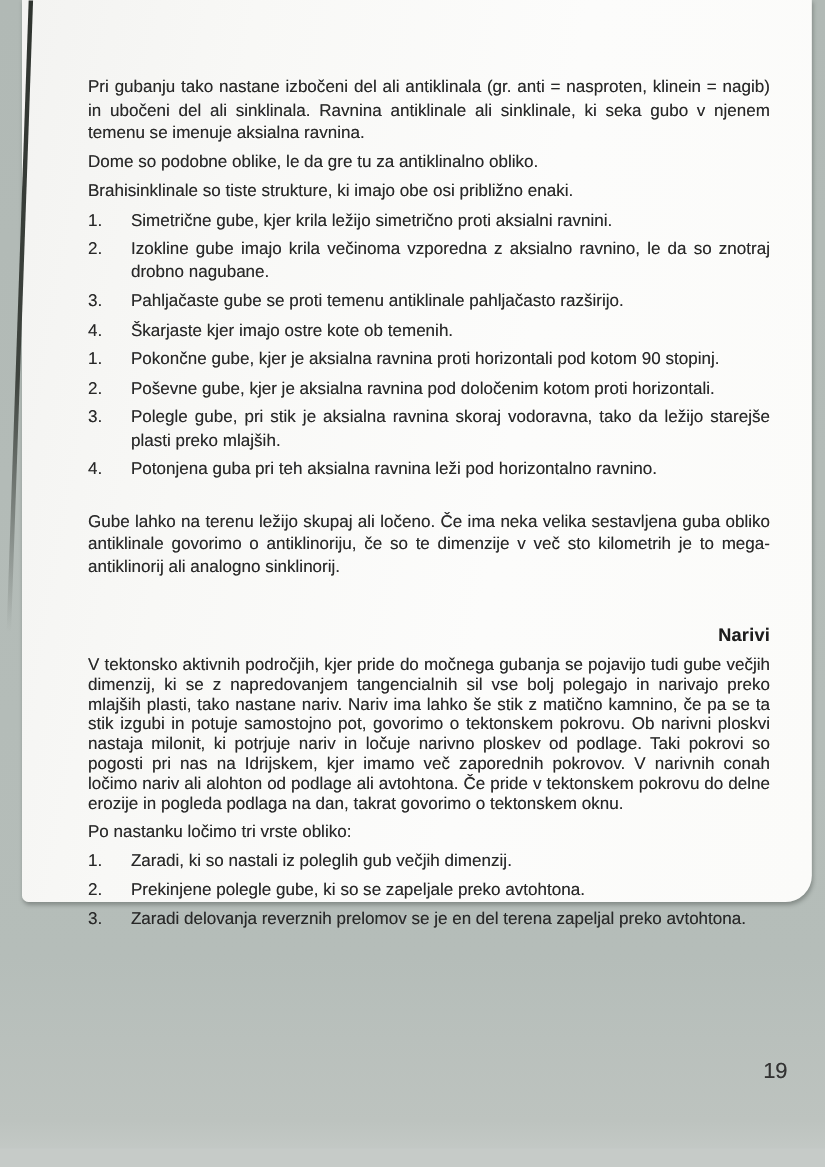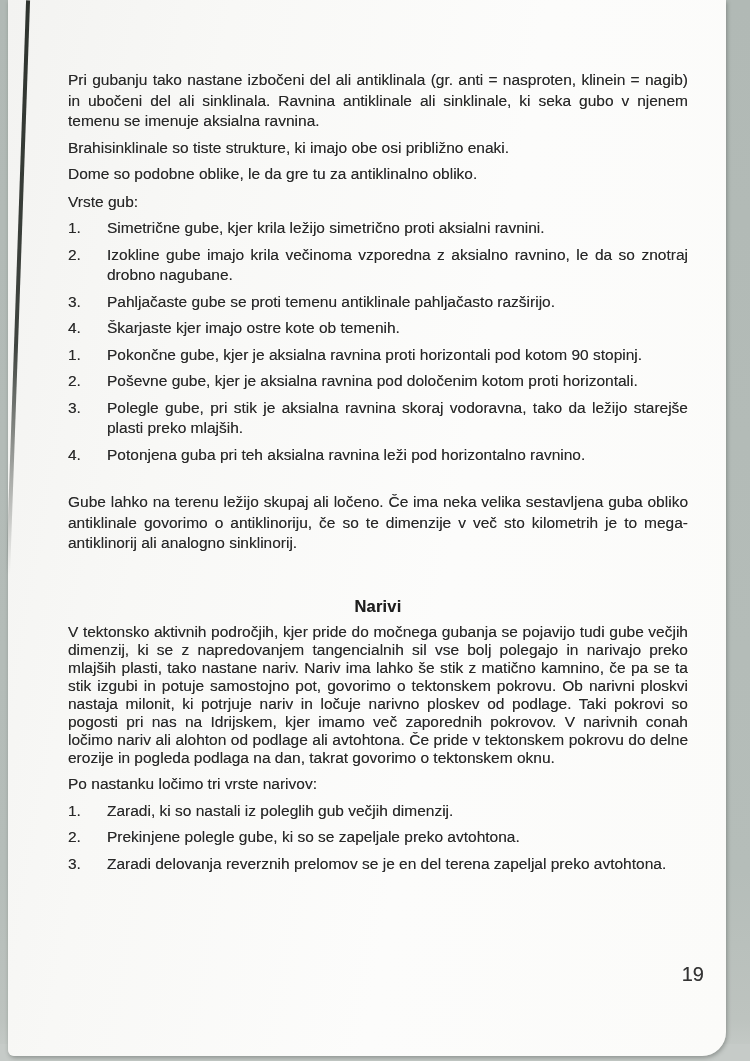--- a/index.html
+++ b/index.html
@@ -24,22 +24,22 @@
     position: absolute;
     left: 6px; top: 0;
     width: 4px; height: 575px;
     background: linear-gradient(to bottom, #2e332e, #3f443f 60%, rgba(63,68,63,0));
     transform-origin: 0 575px;
     transform: rotate(2deg);
     z-index: 3;
   }
   .paper {
     position: absolute;
-    left: 8px; top: 0;
-    width: 718px; height: 1056px;
+    left: 20px; top: 0;
+    width: 718px; height: 820px;
     background: linear-gradient(100deg, #f3f3f1 0%, #f8f8f6 25%, #fcfcfb 60%, #fbfbf9 100%);
     border-radius: 0 0 24px 6px;
     box-shadow: 1px 2px 4px rgba(40,45,42,0.35);
     z-index: 2;
     text-decoration: underline;
   }
   .content {
     position: absolute;
     left: 60px; top: 0;
     width: 620px;
@@ -53,21 +53,21 @@
   .para { margin: 0 0 6px 0; }
   .label-line { margin: 7px 0 6px 0; }
   .gap-lg { margin-top: 16px; }
   .gap-xl { margin-top: 27px; }
   .section-heading {
     margin: 42px 0 7px 0;
     font-weight: bold;
     font-size: 16.5px;
     color: #1e1e1e;
     letter-spacing: 0.2px;
-    text-align: center;
+    text-align: right;
   }
   .tight { line-height: 18px; margin-bottom: 5px; }
   .num-list { margin: 0; }
   .num-item {
     display: flex;
     margin: 0 0 6px 0;
   }
   .num-item .num {
     flex: 0 0 39px;
     text-align: left;
@@ -87,24 +87,23 @@
 </style>
 </head>
 <body>
 
 <div class="scan-edge"></div>
 
 <div class="paper">
   <div class="content">
 
     <p class="para">Pri gubanju tako nastane izbočeni del ali antiklinala (gr. anti = nasproten, klinein = nagib) in ubočeni del ali sinklinala. Ravnina antiklinale ali sinklinale, ki seka gubo v njenem temenu se imenuje aksialna ravnina.</p>
+    <p class="para">Dome so podobne oblike, le da gre tu za antiklinalno obliko.</p>
     <p class="para">Brahisinklinale so tiste strukture, ki imajo obe osi približno enaki.</p>
-    <p class="para">Dome so podobne oblike, le da gre tu za antiklinalno obliko.</p>
 
-    <p class="para label-line">Vrste gub:</p>
 
     <div class="num-list">
       <div class="num-item">
         <span class="num">1.</span>
         <span class="txt">Simetrične gube, kjer krila ležijo simetrično proti aksialni ravnini.</span>
       </div>
       <div class="num-item">
         <span class="num">2.</span>
         <span class="txt">Izokline gube imajo krila večinoma vzporedna z aksialno ravnino, le da so znotraj drobno nagubane.</span>
       </div>
@@ -137,21 +136,21 @@
         <span class="txt">Potonjena guba pri teh aksialna ravnina leži pod horizontalno ravnino.</span>
       </div>
     </div>
 
     <p class="para gap-xl">Gube lahko na terenu ležijo skupaj ali ločeno. Če ima neka velika sestavljena guba obliko antiklinale govorimo o antiklinoriju, če so te dimenzije v več sto kilometrih je to mega-antiklinorij ali analogno sinklinorij.</p>
 
     <h2 class="section-heading">Narivi</h2>
 
     <p class="para tight">V tektonsko aktivnih področjih, kjer pride do močnega gubanja se pojavijo tudi gube večjih dimenzij, ki se z napredovanjem tangencialnih sil vse bolj polegajo in narivajo preko mlajših plasti, tako nastane nariv. Nariv ima lahko še stik z matično kamnino, če pa se ta stik izgubi in potuje samostojno pot, govorimo o tektonskem pokrovu. Ob narivni ploskvi nastaja milonit, ki potrjuje nariv in ločuje narivno ploskev od podlage. Taki pokrovi so pogosti pri nas na Idrijskem, kjer imamo več zaporednih pokrovov. V narivnih conah ločimo nariv ali alohton od podlage ali avtohtona. Če pride v tektonskem pokrovu do delne erozije in pogleda podlaga na dan, takrat govorimo o tektonskem oknu.</p>
 
-    <p class="para label-line">Po nastanku ločimo tri vrste narivov:</p>
+    <p class="para label-line">Po nastanku ločimo tri vrste obliko:</p>
 
     <div class="num-list">
       <div class="num-item">
         <span class="num">1.</span>
         <span class="txt">Zaradi, ki so nastali iz poleglih gub večjih dimenzij.</span>
       </div>
       <div class="num-item">
         <span class="num">2.</span>
         <span class="txt">Prekinjene polegle gube, ki so se zapeljale preko avtohtona.</span>
       </div>

